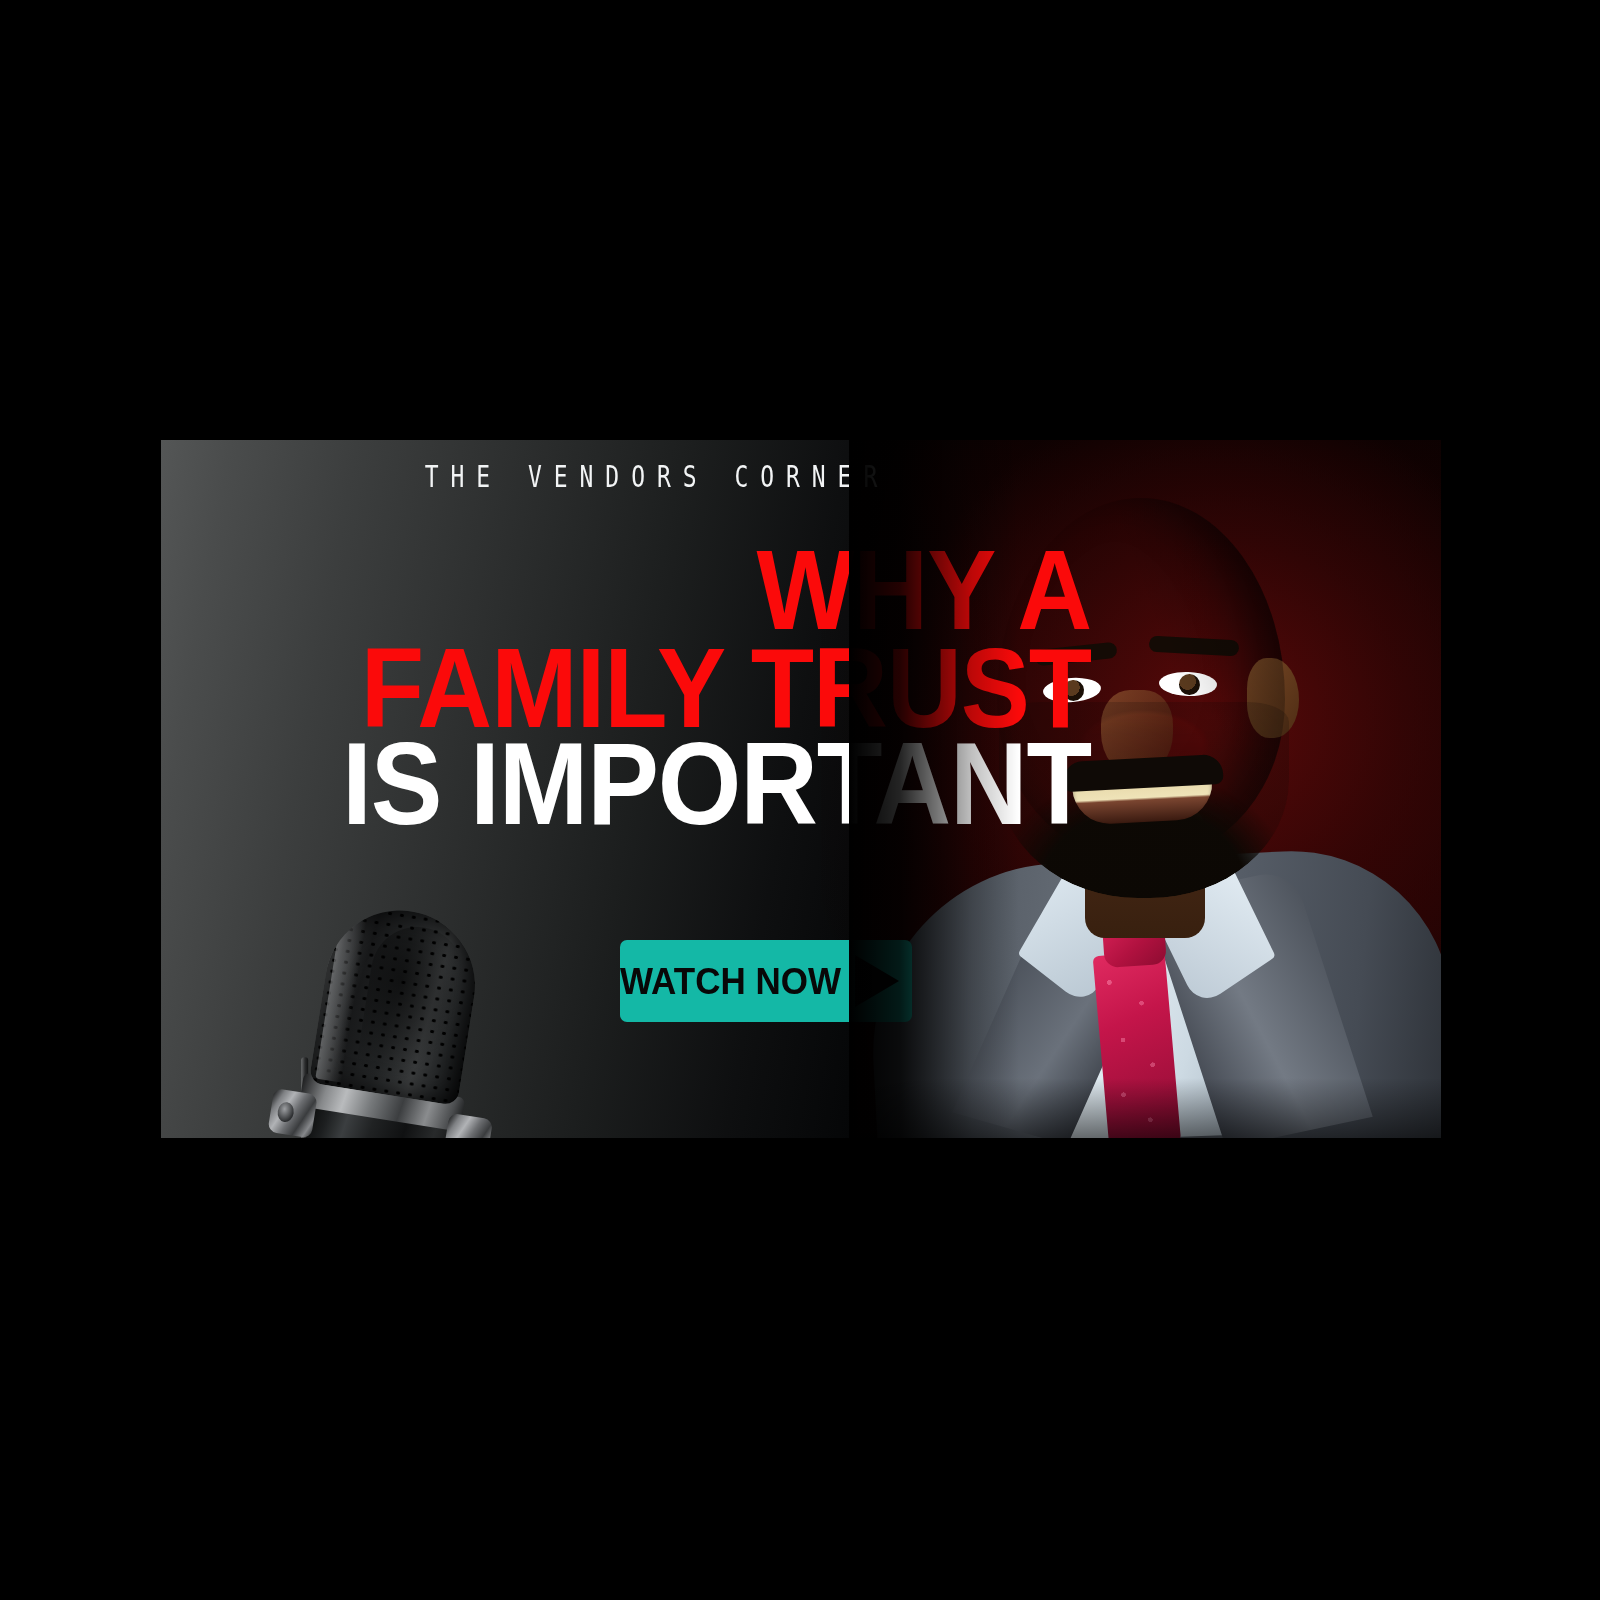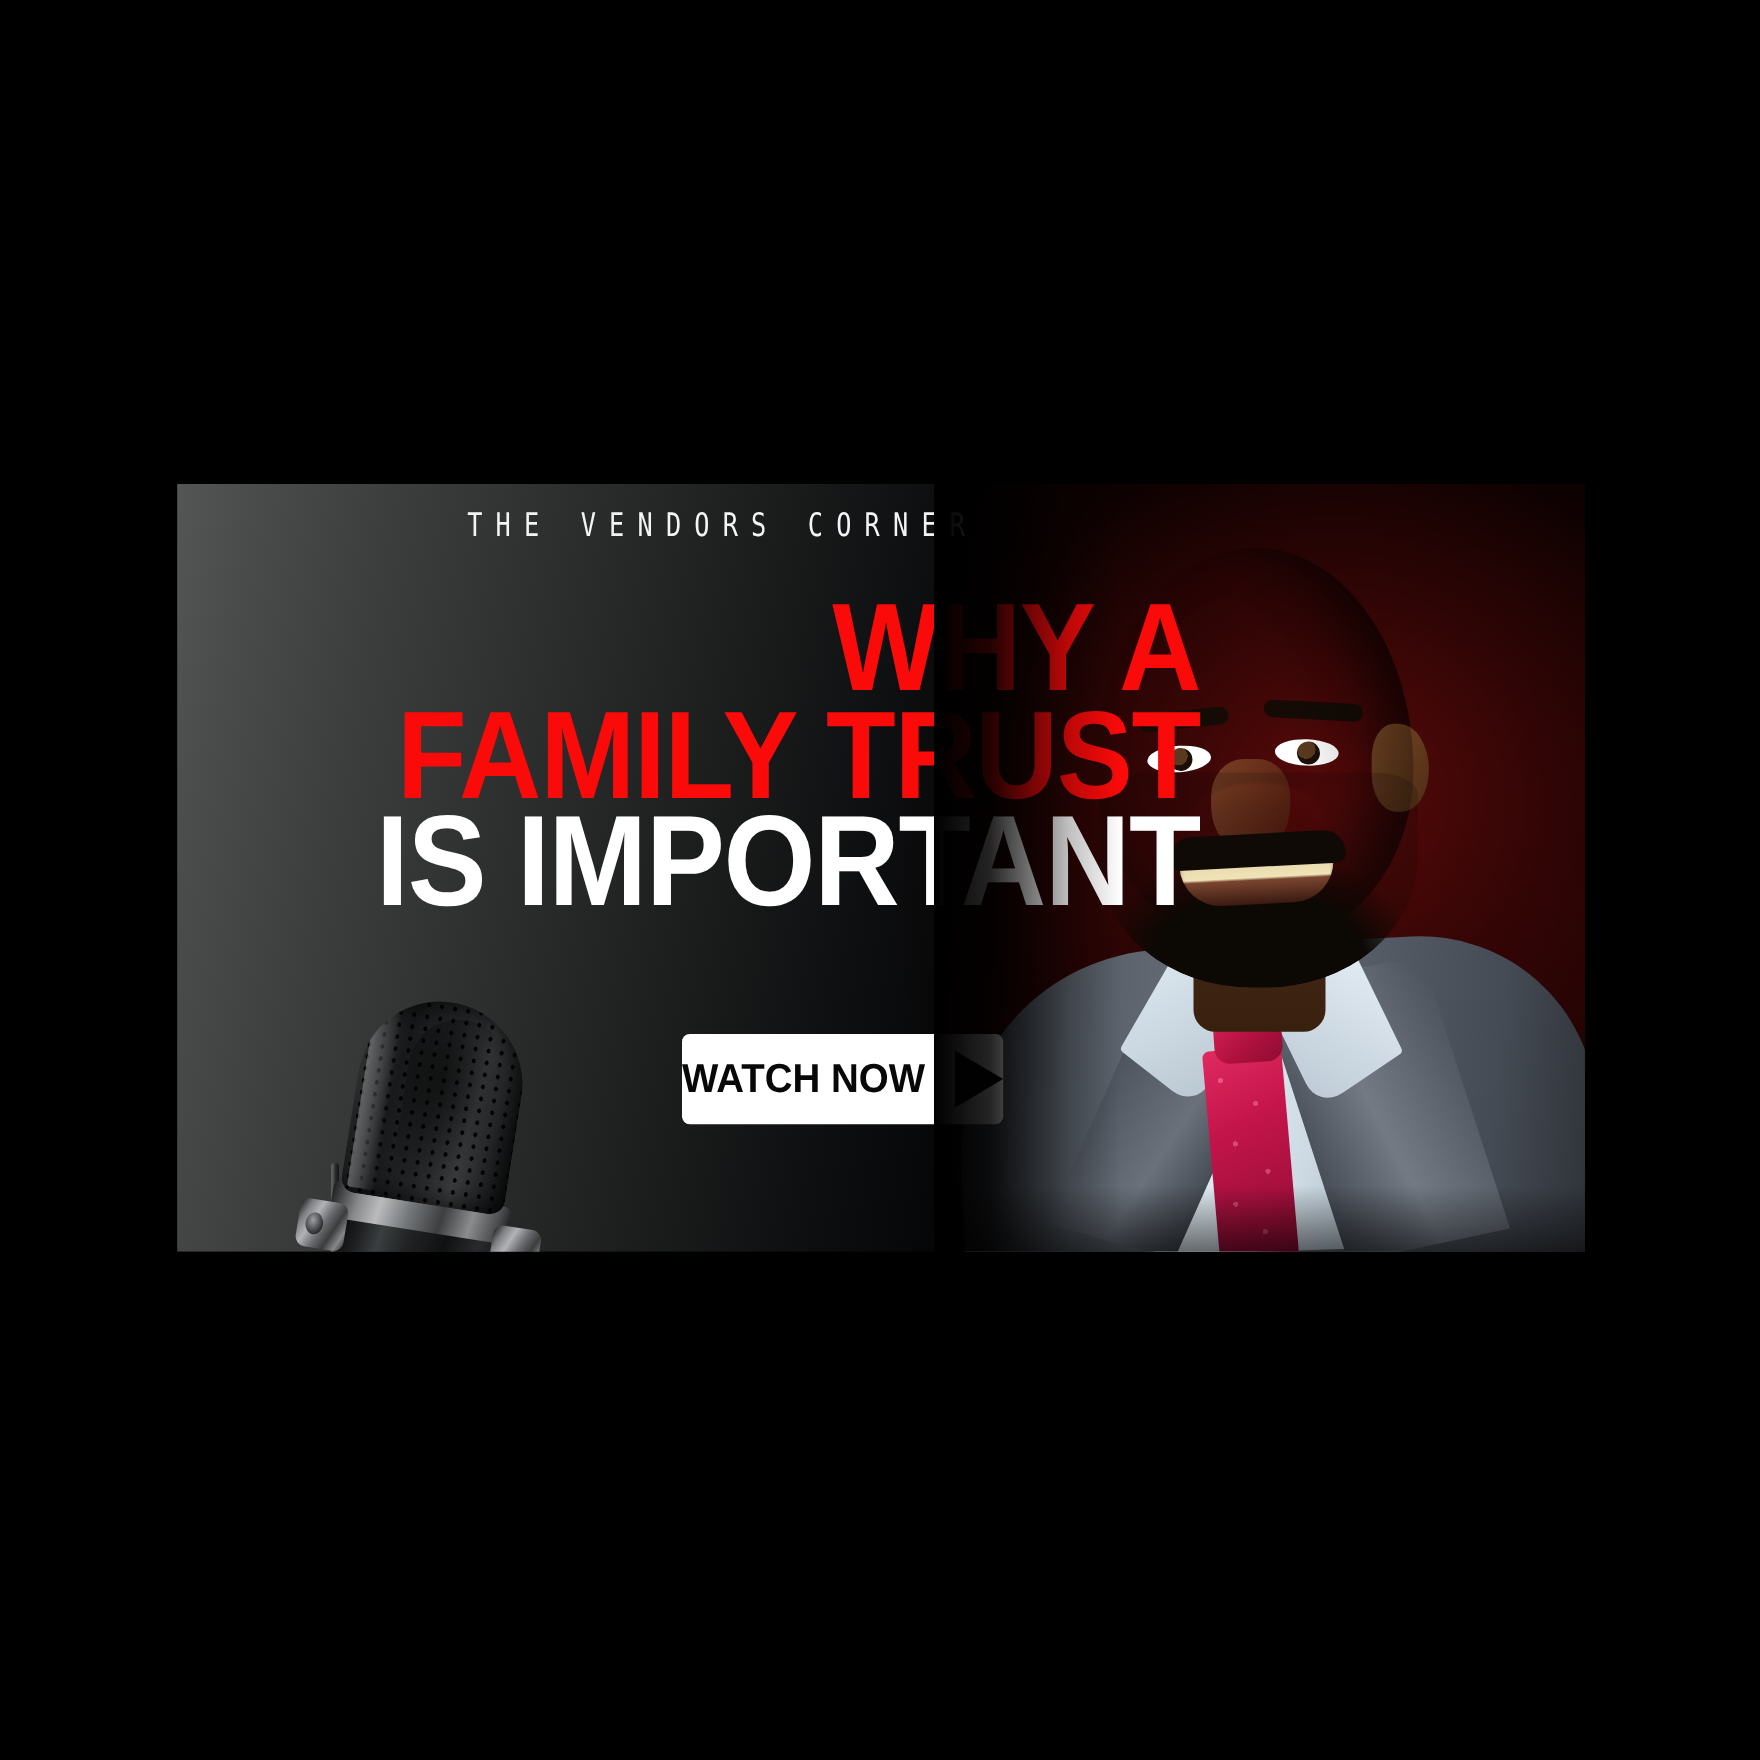--- a/index.html
+++ b/index.html
@@ -132,25 +132,25 @@
     transform-origin: right bottom;
   }
 
   
   #watch-now {
     position: absolute;
     left: 459px;
     top: 500px;
     width: 292px;
     height: 82px;
-    background: #ffffff;
+    background: #14b8a6;
     border-radius: 7px;
     display: flex;
     align-items: center;
-    justify-content: space-between;
+    justify-content: flex-start;
     gap: 14px;
     cursor: pointer;
     border: none;
     padding: 0;
   }
   #watch-now .wn-label {
     color: #080808;
     font-family: "Liberation Sans", sans-serif;
     font-weight: 700;
     font-size: 35px;

